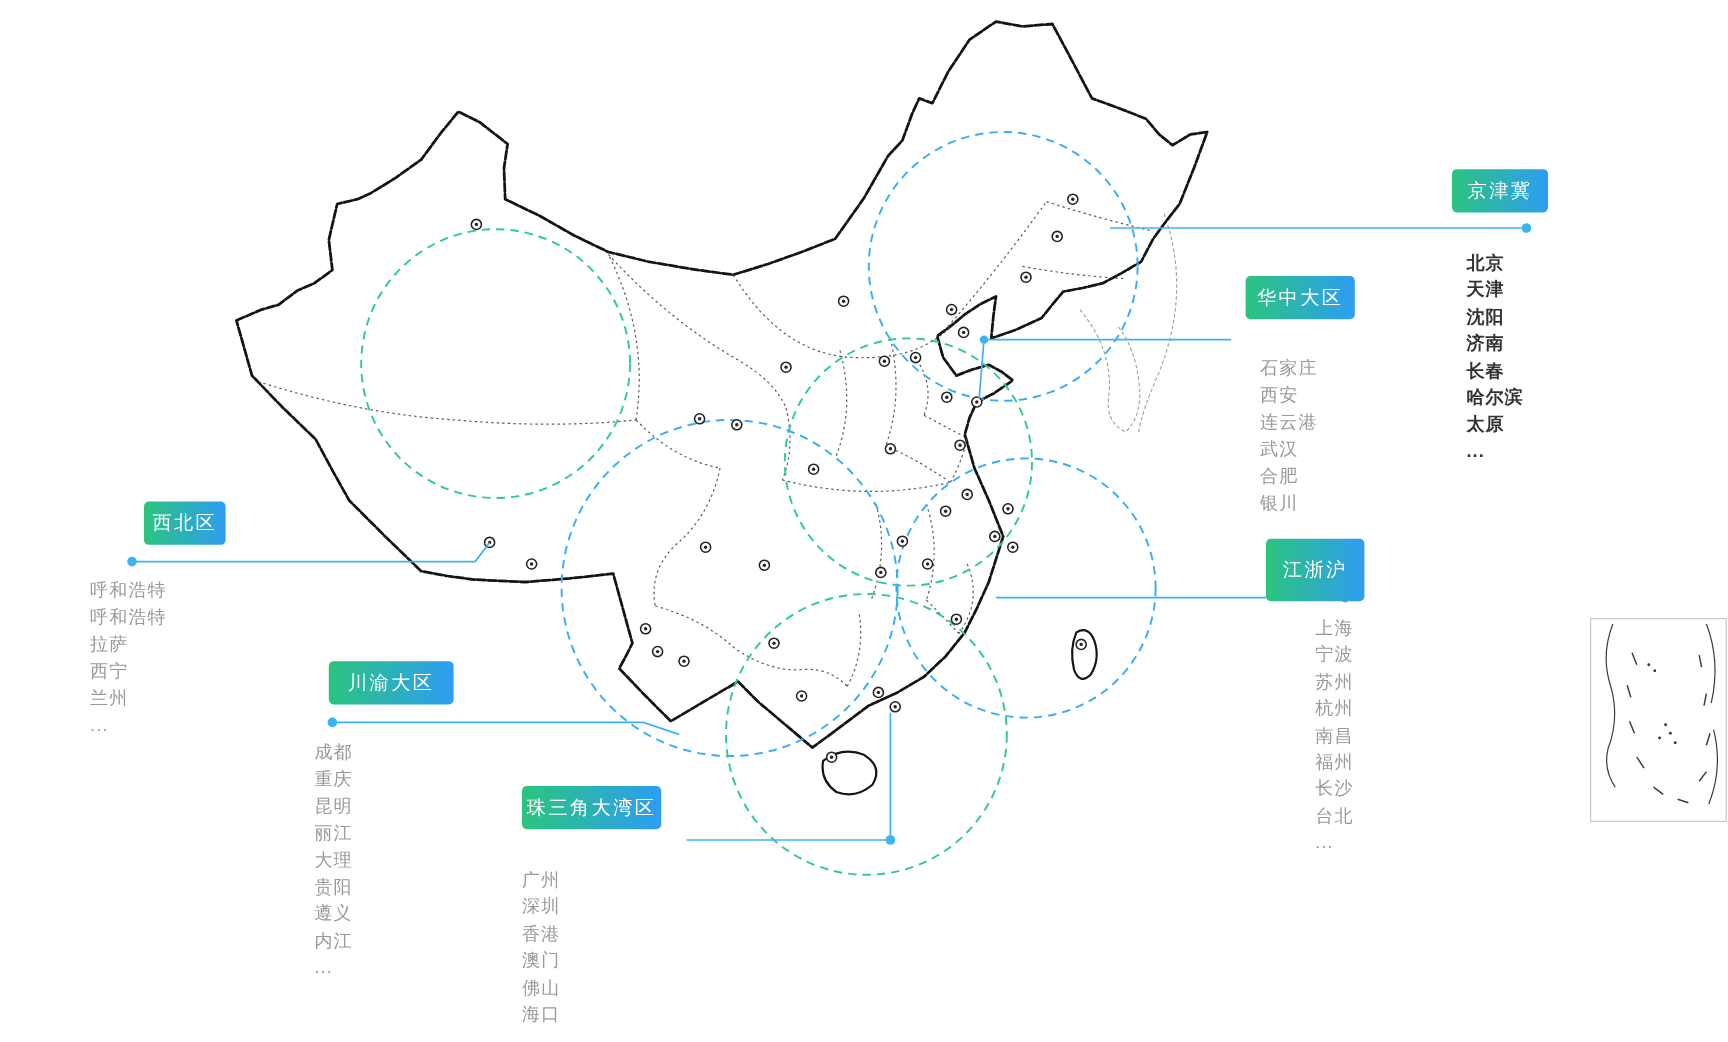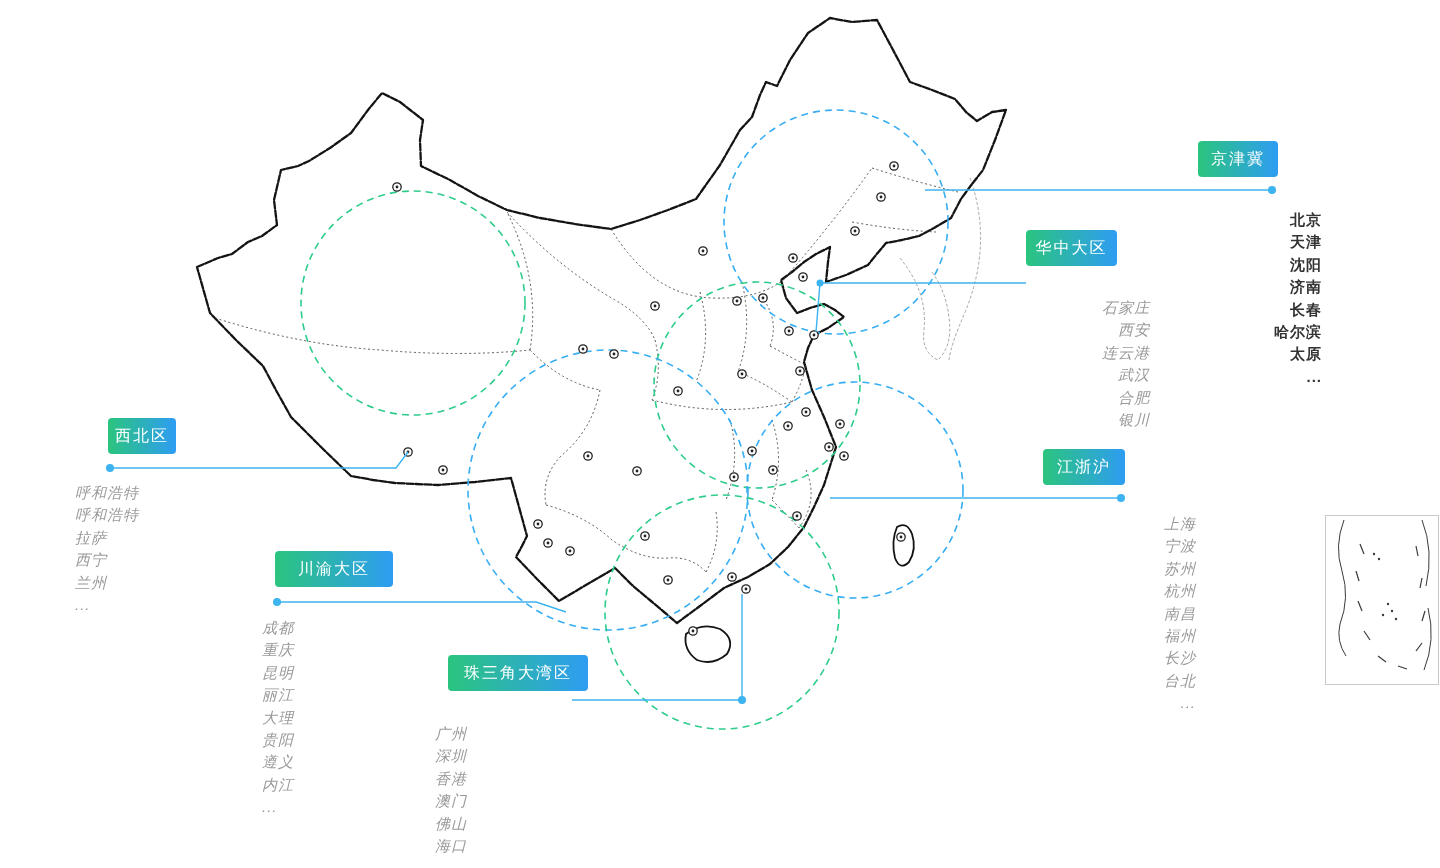--- a/index.html
+++ b/index.html
@@ -24,27 +24,28 @@
 
   .marker-ring{fill:#ffffff;stroke:#222222;stroke-width:1.3;}
   .marker-dot{fill:#222222;}
 
   
   .badge{
     position:absolute;display:flex;align-items:center;justify-content:center;
     color:#ffffff;font-size:16px;letter-spacing:2px;border-radius:4px;
     background:linear-gradient(90deg,var(--badge-gradient-start,#2bc47e),var(--badge-gradient-end,#2e9df2));
     user-select:none;
+    margin-left:12px;
   }
 
   
   .city-list{position:absolute;font-size:15px;line-height:22.4px;letter-spacing:1px;}
-  .city-list.gray{color:var(--city-list-gray,#999999);font-style:italic;}
+  .city-list.gray{color:var(--city-list-gray,#999999);}
   .city-list.dark{color:var(--city-list-dark,#333333);font-weight:700;}
-  .city-list.center{text-align:right;}
+  .city-list.center{text-align:left;}
 
   
   .inset{
     position:absolute;left:1325px;top:515px;width:114px;height:170px;
     background:#ffffff;border:1px solid #c9c9c9;box-sizing:border-box;
   }
   .inset-line{fill:none;stroke:#3a3a3a;stroke-width:1;}
   .inset-dash{fill:none;stroke:#3a3a3a;stroke-width:1.2;}
   .inset-dot{fill:#3a3a3a;}
 </style>
@@ -173,23 +174,23 @@
       <circle class="cdot" cx="742" cy="700" r="4"></circle>
 
       <path class="connector" d="M830,498 L1121,498"></path>
       <circle class="cdot" cx="1121" cy="498" r="4"></circle>
     </g>
   </svg>
 
   <div class="badge" style="left:1198px;top:141px;width:80px;height:36px">京津冀</div>
   <div class="badge" style="left:1026px;top:230px;width:91px;height:36px">华中大区</div>
   <div class="badge" style="left:108px;top:418px;width:68px;height:36px">西北区</div>
-  <div class="badge" style="left:275px;top:551px;width:118px;height:36px">川渝大区</div>
-  <div class="badge" style="left:448px;top:655px;width:140px;height:36px">珠三角大湾区</div>
-  <div class="badge" style="left:1043px;top:449px;width:82px;height:36px">江浙沪</div>
+  <div class="badge" style="left:262px;top:551px;width:104px;height:36px">川渝大区</div>
+  <div class="badge" style="left:423px;top:655px;width:116px;height:36px">珠三角大湾区</div>
+  <div class="badge" style="left:1043px;top:449px;width:82px;height:52px">江浙沪</div>
 
   <div class="city-list dark center" style="left:1222px;top:209px;width:100px">
       <div class="city">北京</div>
       <div class="city">天津</div>
       <div class="city">沈阳</div>
       <div class="city">济南</div>
       <div class="city">长春</div>
       <div class="city">哈尔滨</div>
       <div class="city">太原</div>
       <div class="city">...</div>

